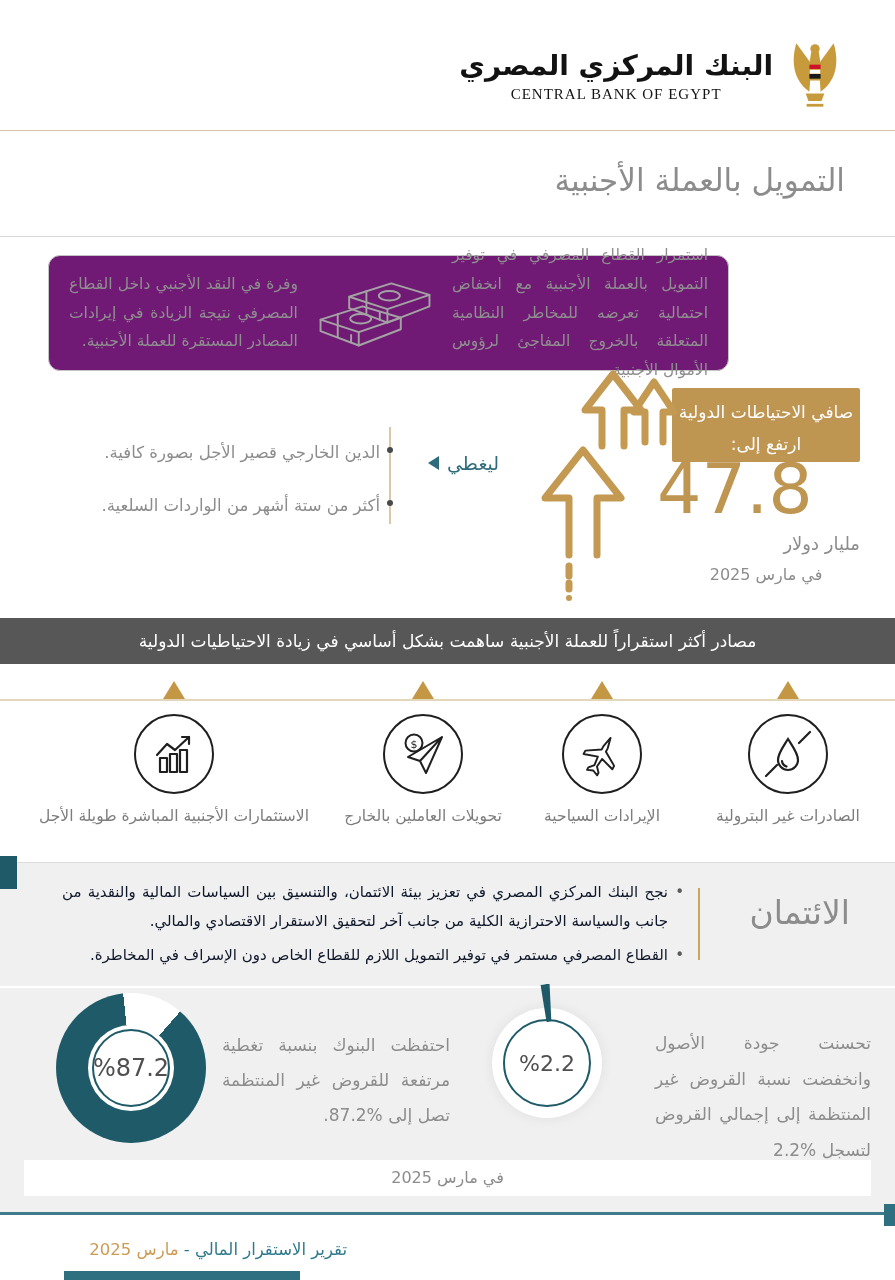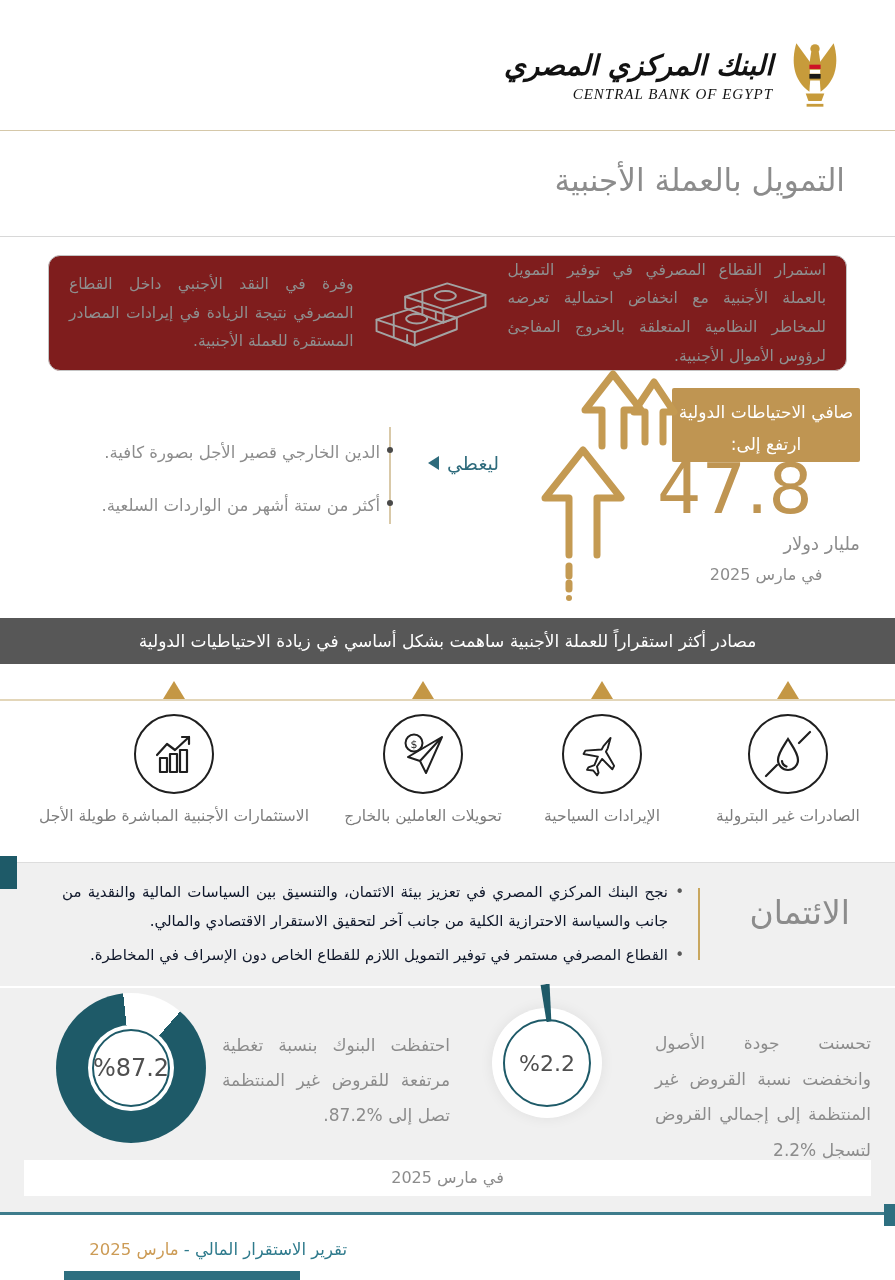--- a/index.html
+++ b/index.html
@@ -3,29 +3,29 @@
 <meta charset="utf-8">
 <style>
   html,body{margin:0;padding:0;background:#ffffff;}
   .canvas{position:relative;width:895px;height:1280px;background:#ffffff;overflow:hidden;
           font-family:"DejaVu Sans",sans-serif;}
   .abs{position:absolute;}
   .ltr{direction:ltr;unicode-bidi:isolate;}
 
   
   .logo-block{top:38px;right:52px;display:flex;align-items:center;gap:14px;}
-  .logo-text{text-align:right;font-style:italic;}
+  .logo-text{text-align:center;}
   .logo-ar{font-size:28px;font-weight:bold;color:#121212;direction:rtl;letter-spacing:0;}
   .logo-en{font-family:"Liberation Serif",serif;font-size:15px;color:#141414;letter-spacing:1px;margin-top:4px;}
   .hr-header{top:130px;left:0;right:0;height:1px;background:#D5C8A9;}
   .page-title{top:162px;right:50px;font-size:31px;color:#8C8C8C;direction:rtl;}
   .hr-title{top:236px;left:0;right:0;height:1px;background:#D8D8D8;}
 
   
-  .intro-card{top:255px;left:48px;width:799px;height:116px;background:#7f1d1d;border:1px solid #C4C4C4;
+  .intro-card{top:255px;left:48px;width:681px;height:116px;background:#701a75;border:1px solid #C4C4C4;
               border-radius:12px;display:flex;direction:rtl;align-items:center;padding:0 20px;box-sizing:border-box;gap:14px;}
   .intro-text{font-size:15.5px;color:#8F8F8F;line-height:1.85;text-align:justify;direction:rtl;}
   .intro-right{width:330px;}
   .intro-left{width:295px;}
   .intro-icon{width:130px;display:flex;justify-content:center;}
 
   
   .res-label-box{top:388px;right:35px;width:188px;height:74px;background:#BF9552;color:#fff;
                  font-size:17px;line-height:1.9;text-align:center;direction:rtl;padding-top:8px;box-sizing:border-box;border-radius:2px;}
   .res-value{top:448px;right:50px;width:188px;text-align:left;font-size:70px;color:#BF9552;}

